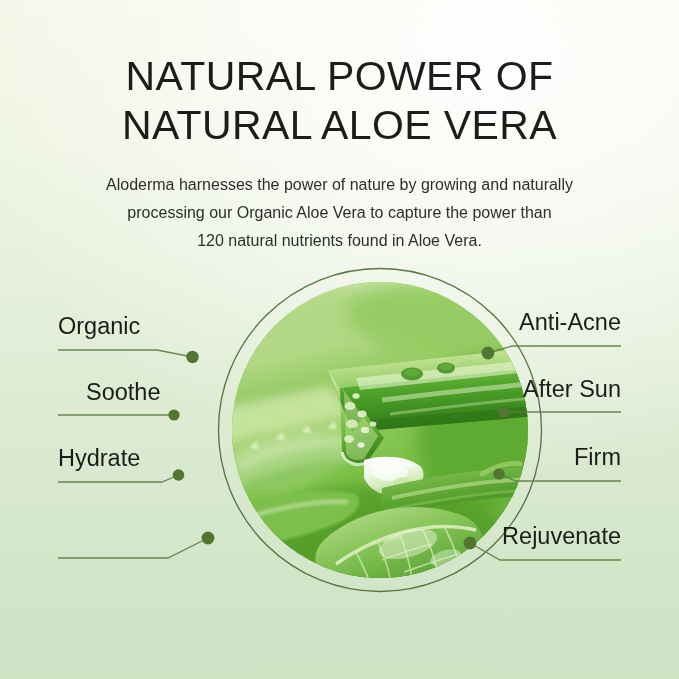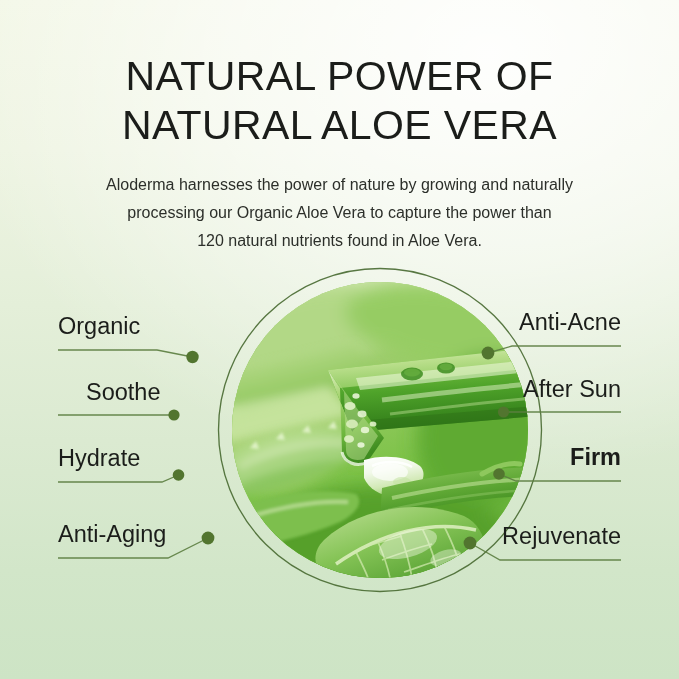--- a/index.html
+++ b/index.html
@@ -324,20 +324,19 @@
       <circle cx="488" cy="353" r="6.4"></circle>
       <circle cx="503.5" cy="412" r="5.6"></circle>
       <circle cx="499" cy="474" r="5.8"></circle>
       <circle cx="470" cy="543" r="6.4"></circle>
     </g>
   </svg>
 
   <div class="label left" style="left:58px;  top:313px;">Organic</div>
   <div class="label left" style="left:58px;  top:379px;margin-left:28px;">Soothe</div>
   <div class="label left" style="left:58px;  top:445px;">Hydrate</div>
-  <div class="label left" style="left:58px;  top:521px;">Anti-Aging</div>
 
   <div class="label right" style="right:58px; top:309px;">Anti-Acne</div>
   <div class="label right" style="right:58px; top:376px;text-align:center;">After Sun</div>
-  <div class="label right" style="right:58px; top:444px;font-weight:bold;">Firm</div>
+  <div class="label right" style="right:58px; top:444px;">Firm</div>
   <div class="label right" style="right:58px; top:523px;">Rejuvenate</div>
 
 </div>
 
 </body></html>

